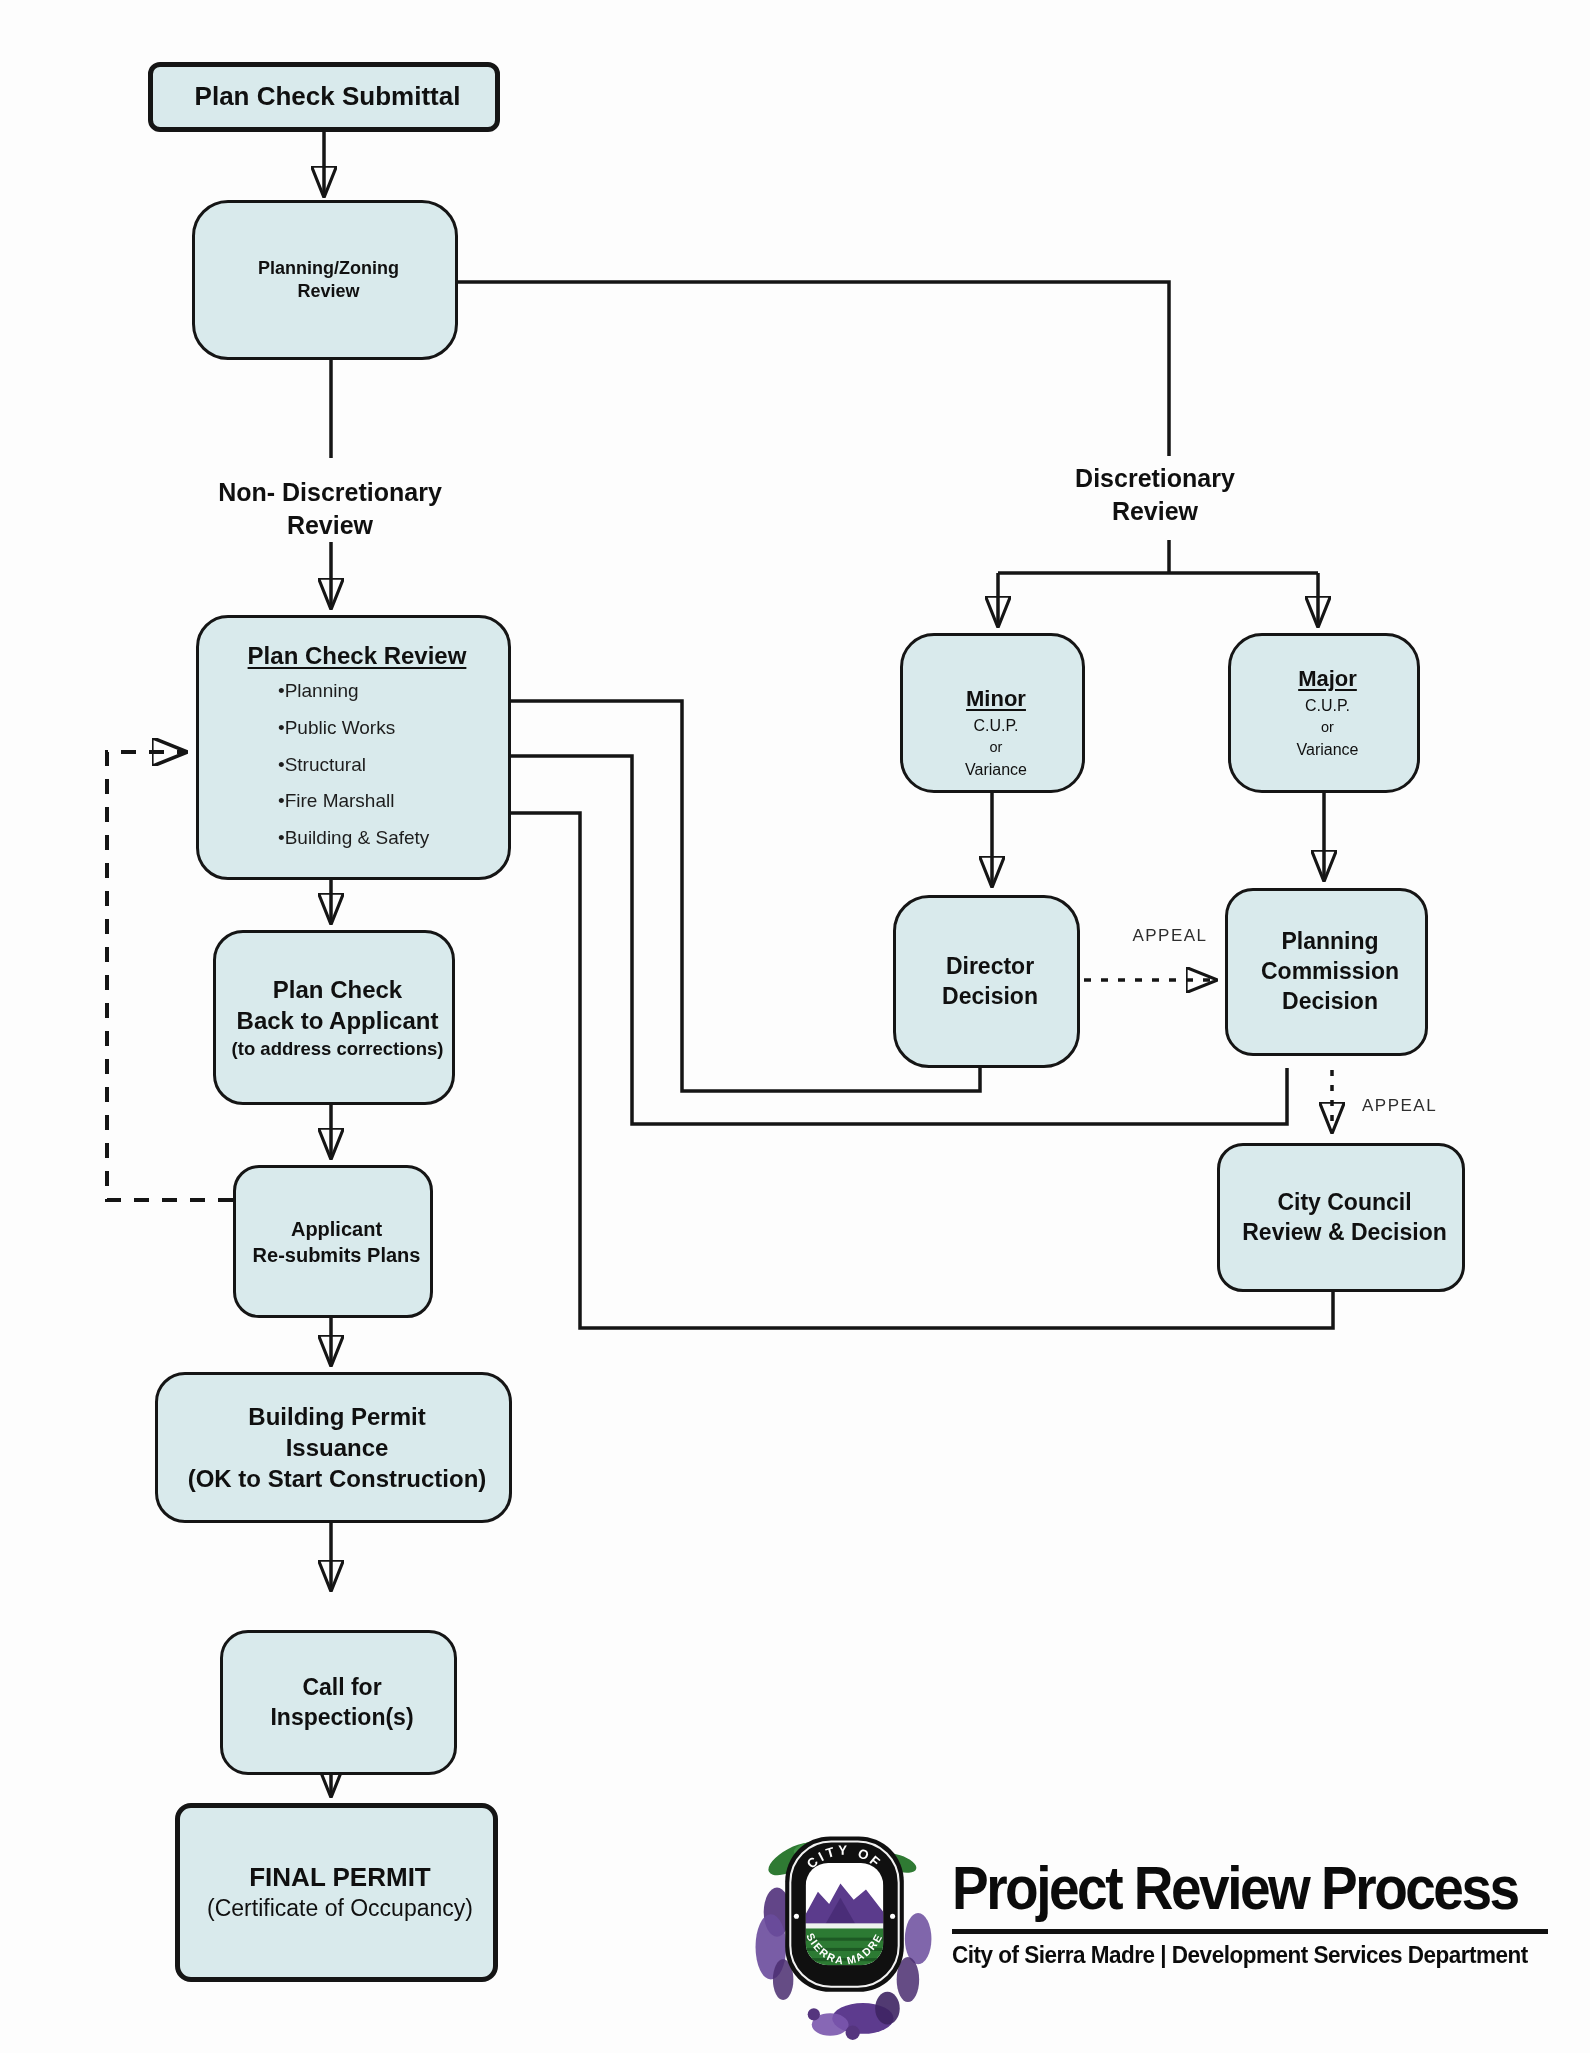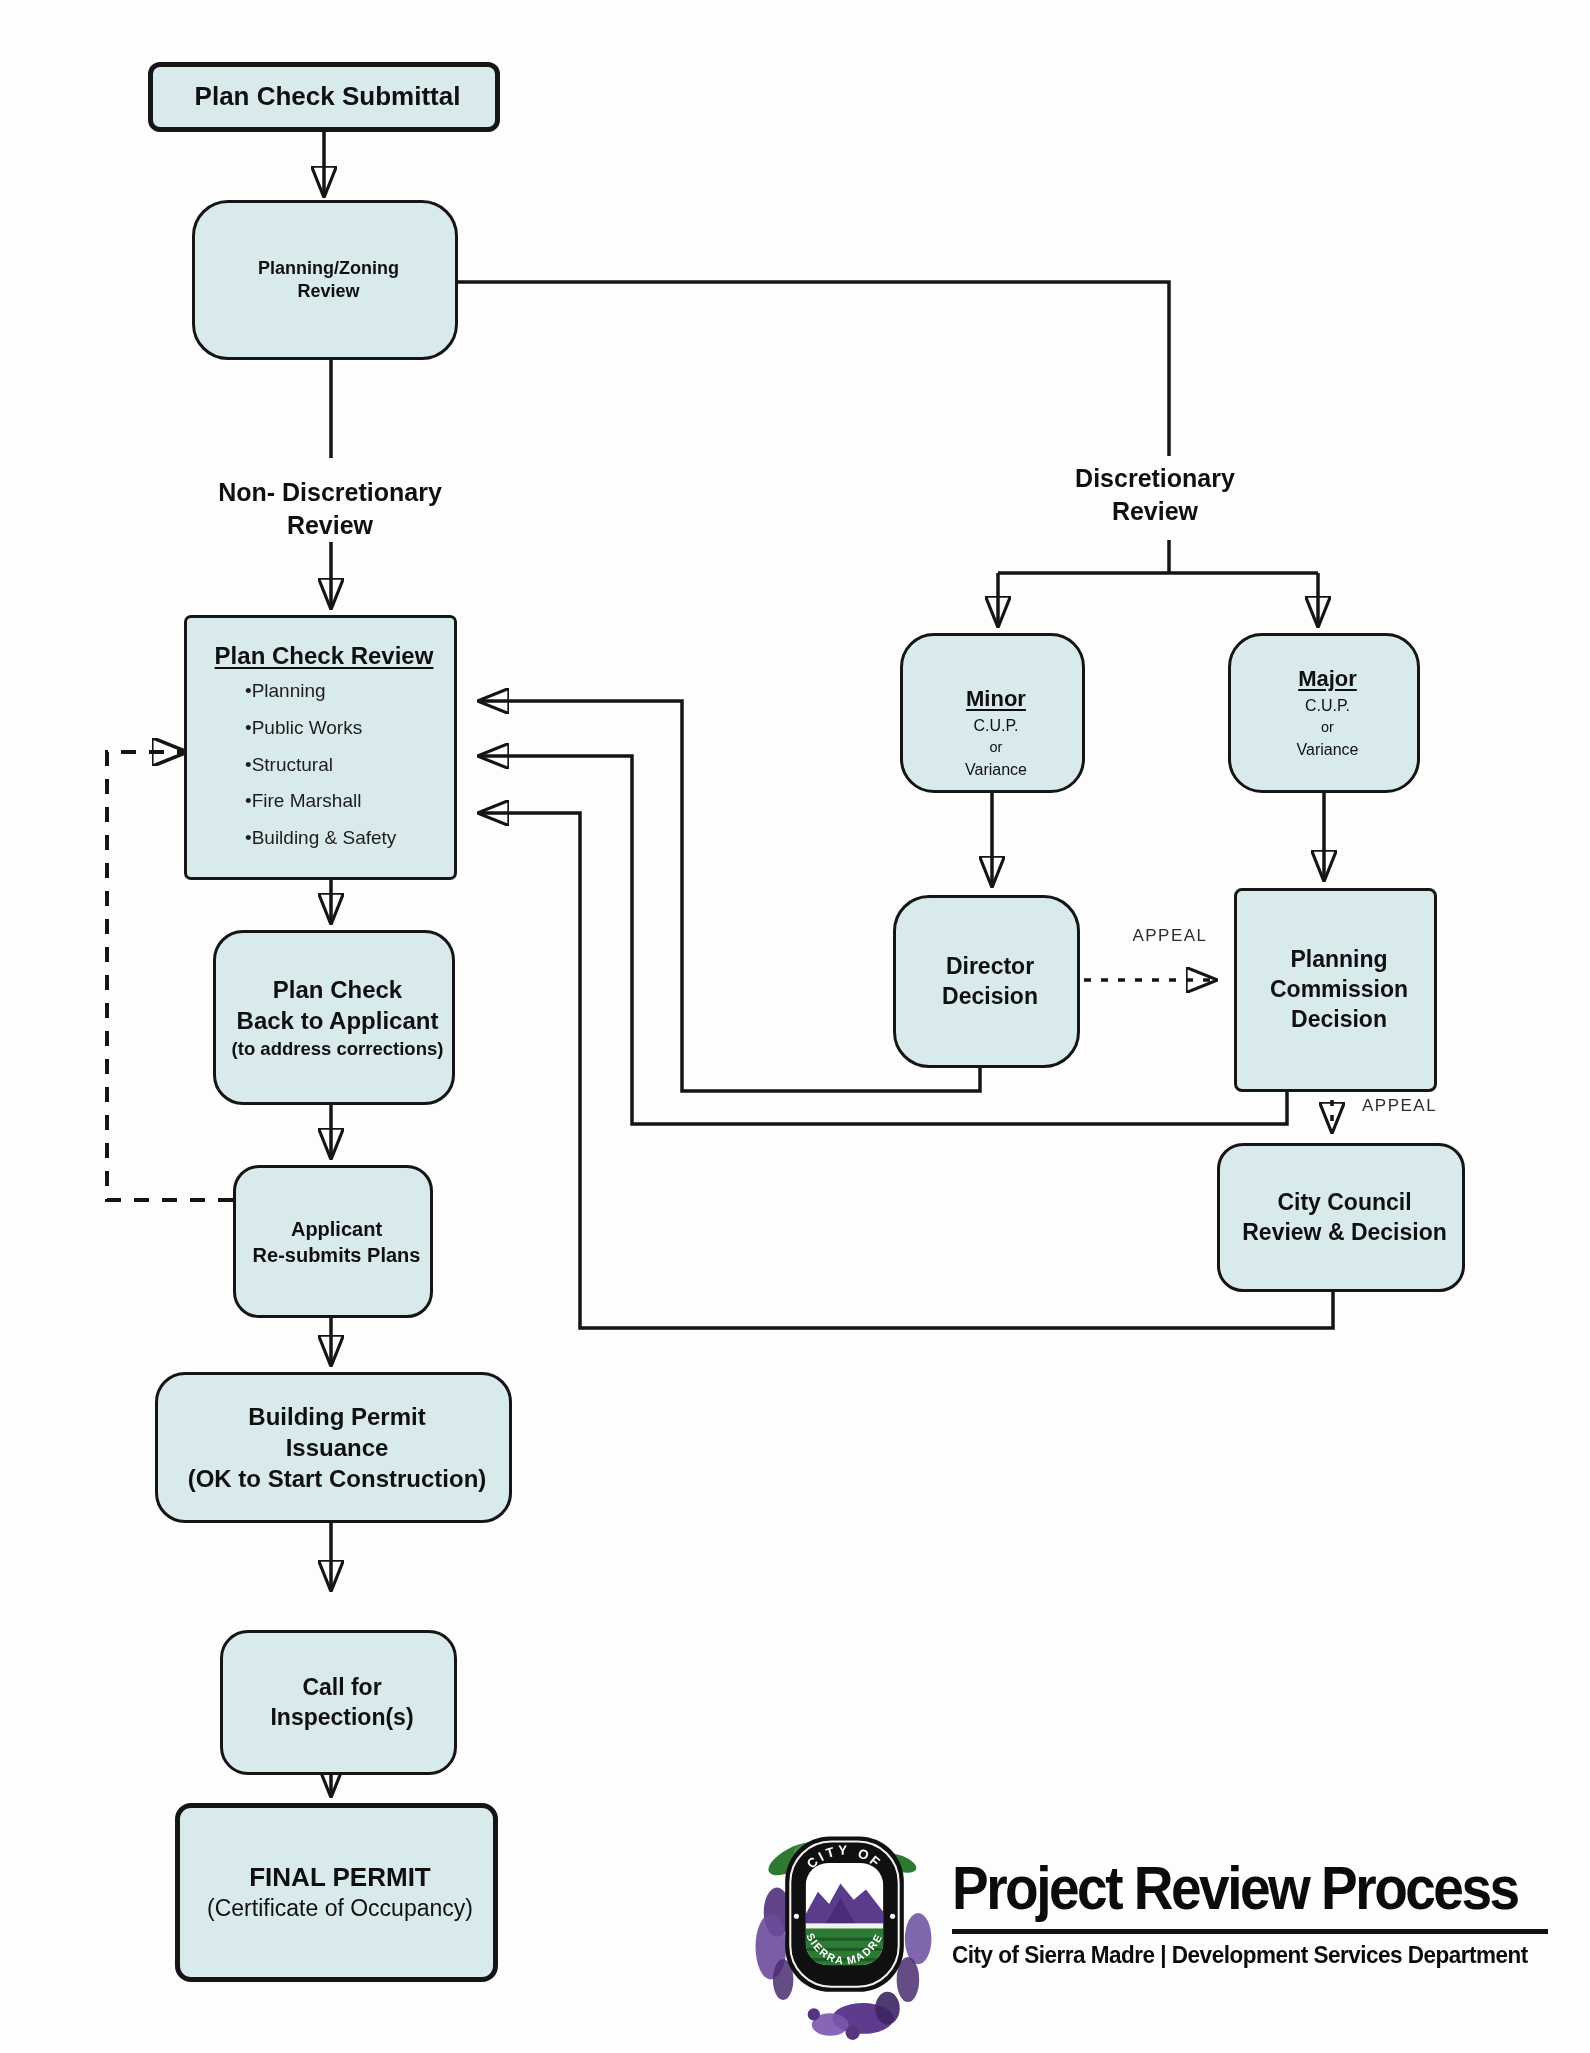--- a/index.html
+++ b/index.html
@@ -81,21 +81,21 @@
   <div class="flowlabel" style="left:140px;top:476px;width:380px;">
     <div>Non- Discretionary</div>
     <div>Review</div>
   </div>
 
   <div class="flowlabel" style="left:1020px;top:462px;width:270px;">
     <div>Discretionary</div>
     <div>Review</div>
   </div>
 
-  <div class="box" style="left:184px;top:615px;width:273px;height:265px;border-radius:7px;justify-content:flex-start;padding-top:22px;">
+  <div class="box" style="left:196px;top:615px;width:315px;height:265px;border-radius:32px;justify-content:flex-start;padding-top:22px;">
     <div class="b u" style="font-size:24px;">Plan Check Review</div>
     <div class="pcr-bullets">
       <div>•Planning</div>
       <div>•Public Works</div>
       <div>•Structural</div>
       <div>•Fire Marshall</div>
       <div>•Building &amp; Safety</div>
     </div>
   </div>
 
@@ -138,21 +138,21 @@
     <div style="font-size:16px;line-height:1.45;">C.U.P.</div>
     <div style="font-size:14.5px;line-height:1.45;">or</div>
     <div style="font-size:16px;line-height:1.45;">Variance</div>
   </div>
 
   <div class="box b" style="left:893px;top:895px;width:187px;height:173px;border-radius:36px;font-size:23px;">
     <div>Director</div>
     <div>Decision</div>
   </div>
 
-  <div class="box b" style="left:1225px;top:888px;width:203px;height:204px;border-radius:8px;font-size:23px;margin-left:9px;">
+  <div class="box b" style="left:1225px;top:888px;width:203px;height:168px;border-radius:28px;font-size:23px;">
     <div>Planning</div>
     <div>Commission</div>
     <div>Decision</div>
   </div>
 
   <div class="box b" style="left:1217px;top:1143px;width:248px;height:149px;border-radius:26px;font-size:23px;">
     <div>City Council</div>
     <div>Review &amp; Decision</div>
   </div>
 

